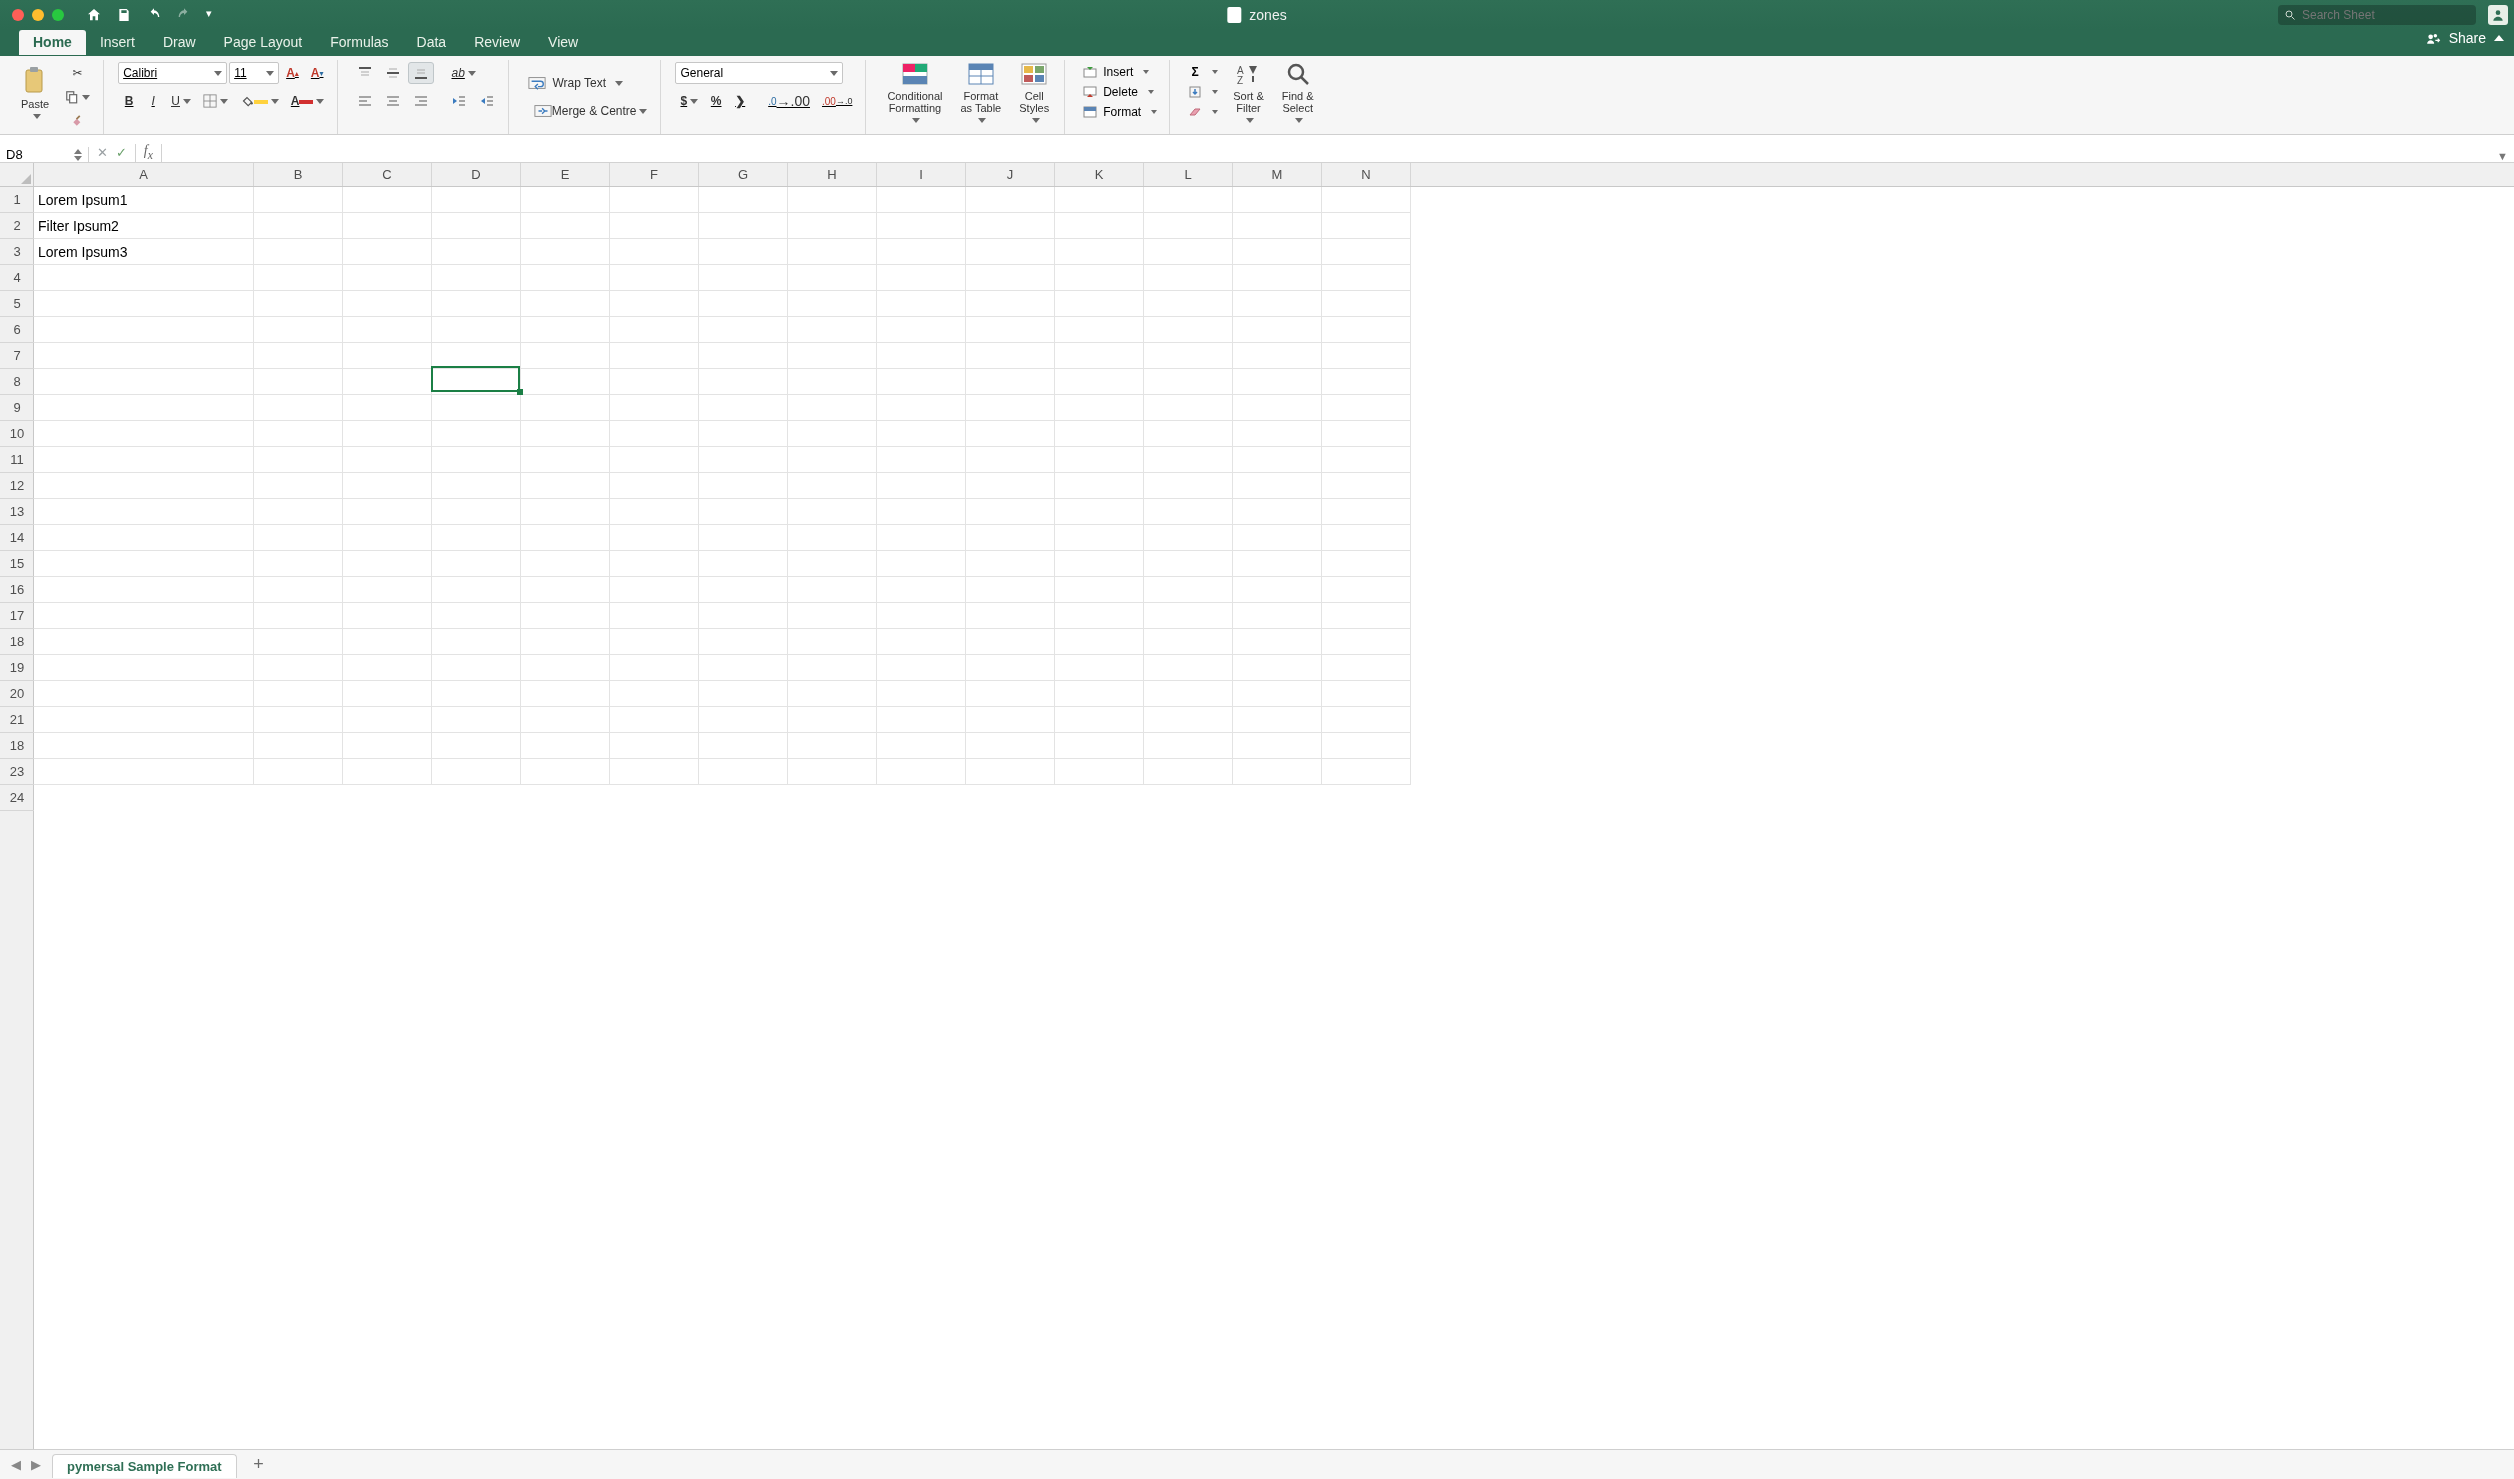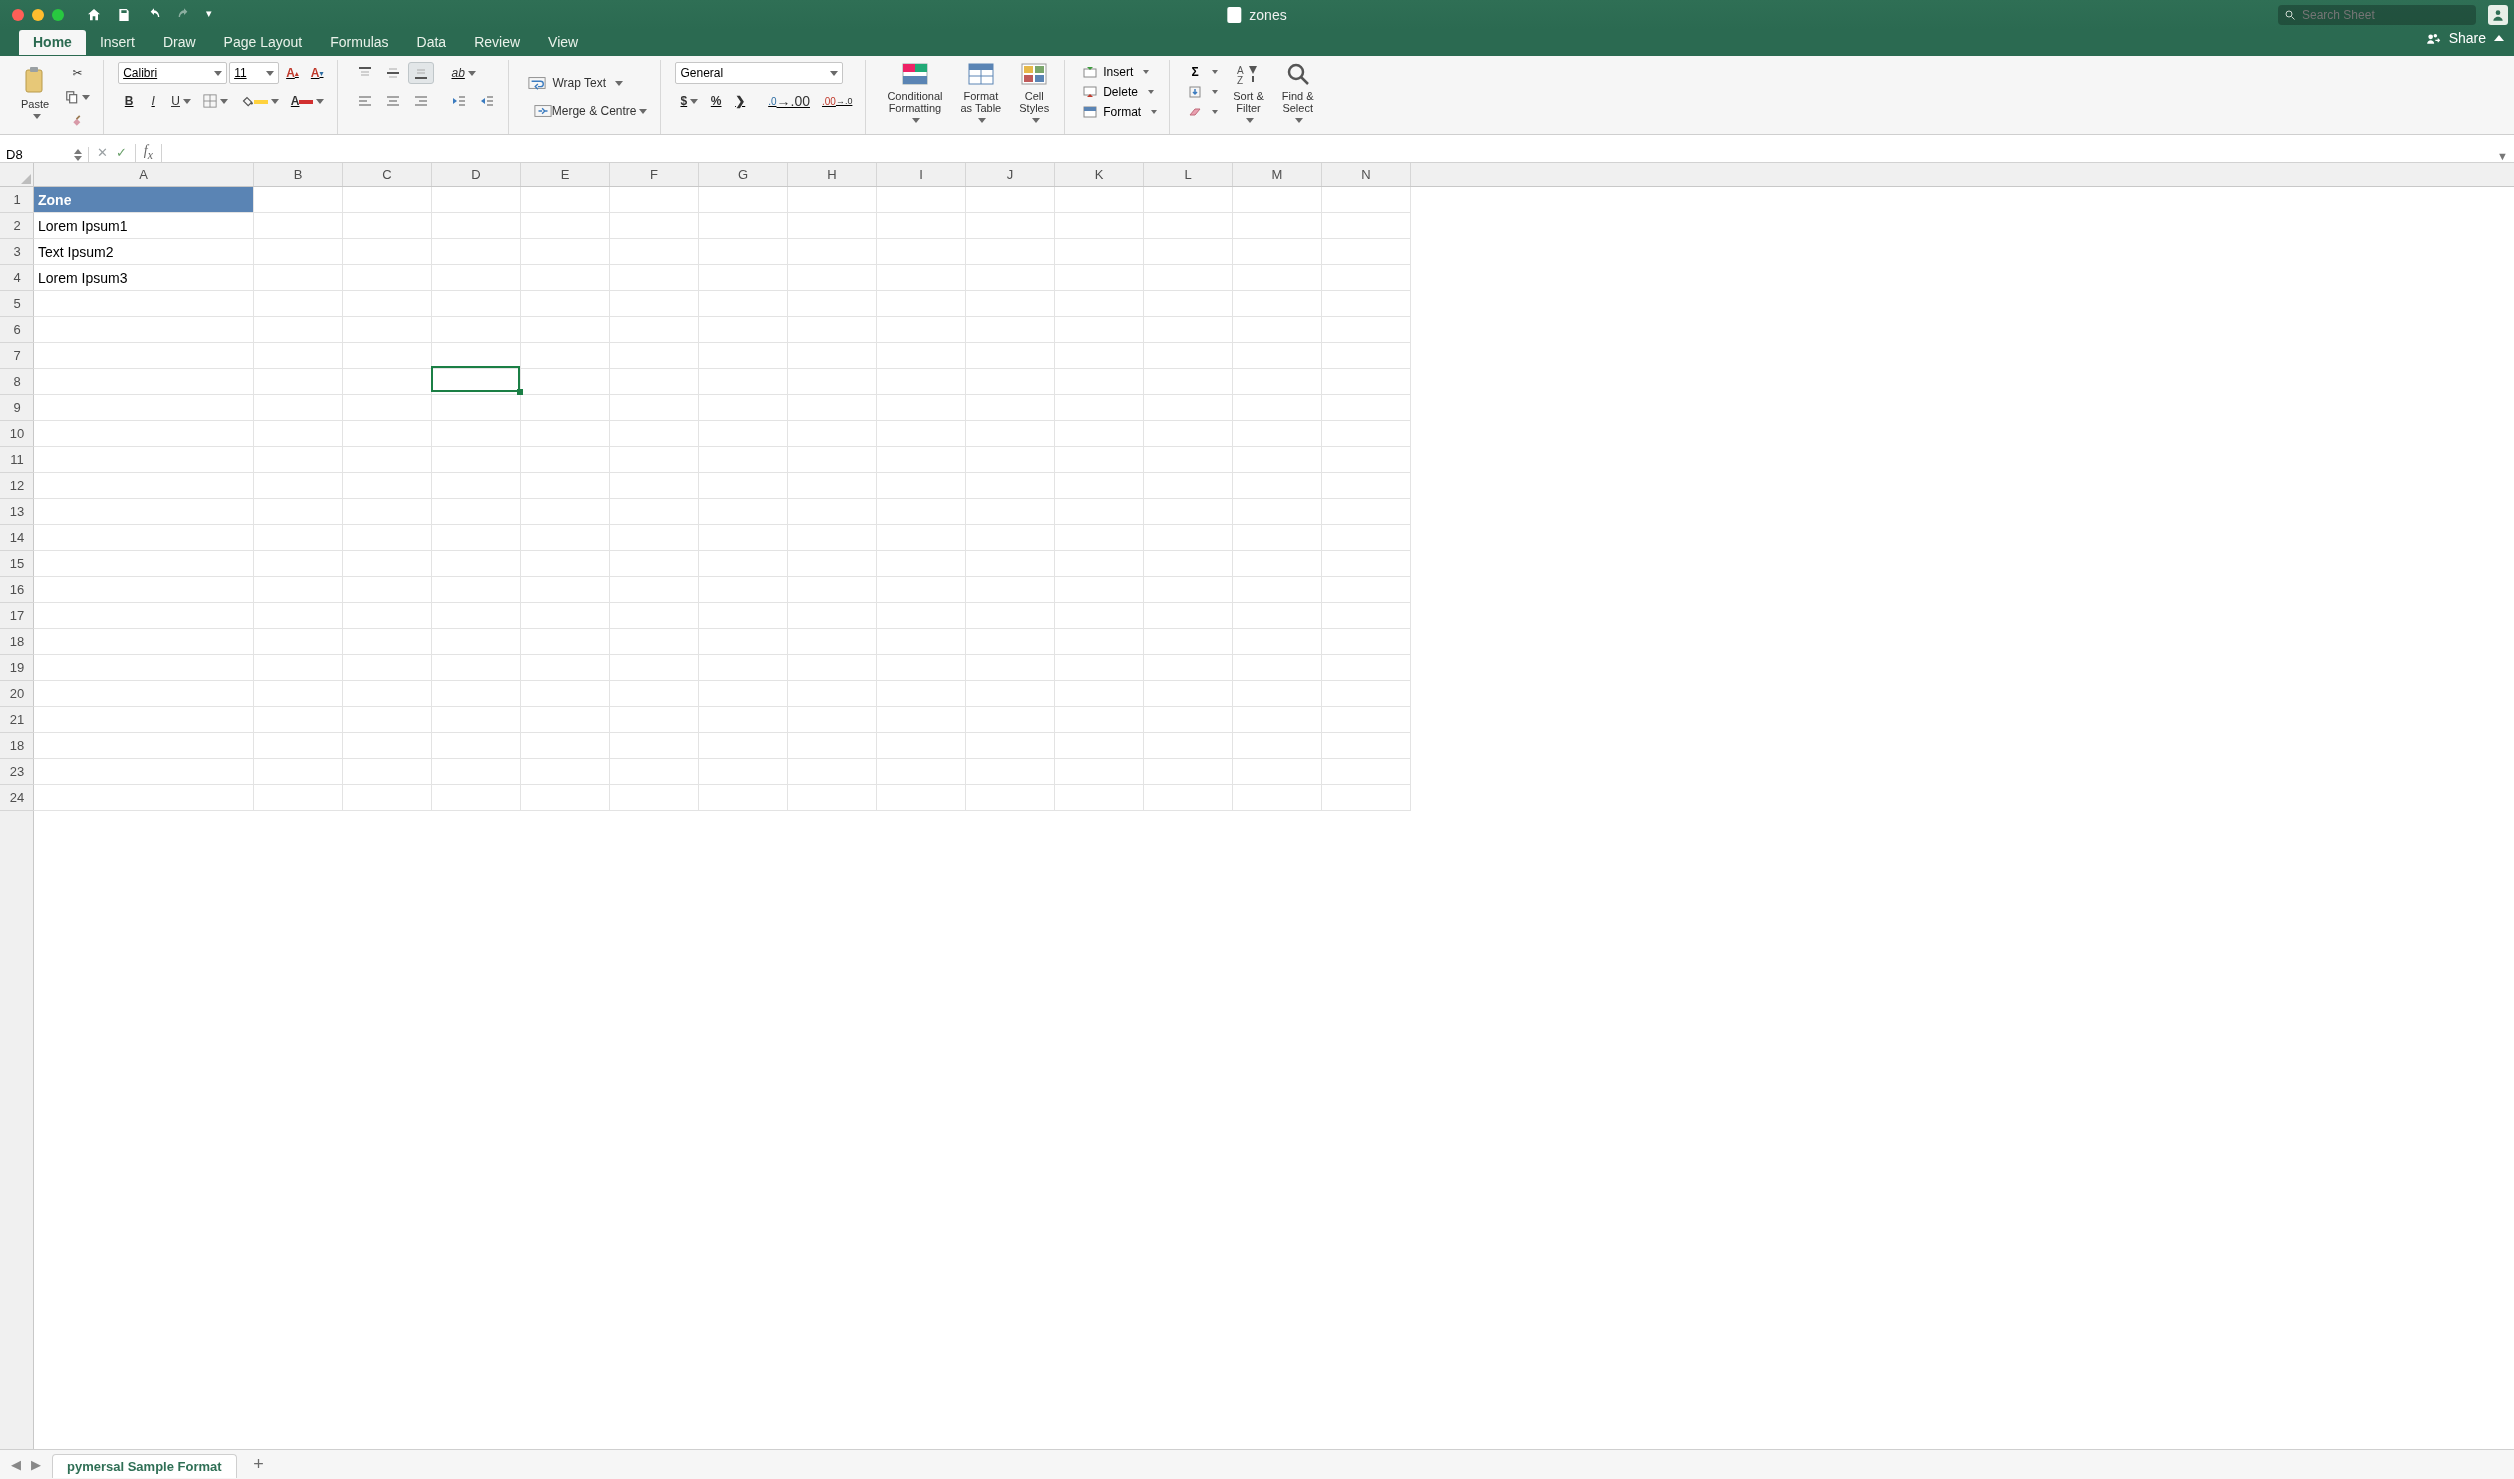--- a/index.html
+++ b/index.html
@@ -583,53 +583,37 @@
         <div class="rh">19</div>
         <div class="rh">20</div>
         <div class="rh">21</div>
         <div class="rh">18</div>
         <div class="rh">23</div>
         <div class="rh">24</div>
       </div>
     <div class="cells-outer">
       <div class="gridlines" id="cells">
           <div class="crow">
-            <div class="cell header" style="width: 220px;">Zone</div>
-            <div class="cell" style="width: 89px;"></div>
-            <div class="cell" style="width: 89px;"></div>
-            <div class="cell" style="width: 89px;"></div>
-            <div class="cell" style="width: 89px;"></div>
-            <div class="cell" style="width: 89px;"></div>
-            <div class="cell" style="width: 89px;"></div>
-            <div class="cell" style="width: 89px;"></div>
-            <div class="cell" style="width: 89px;"></div>
-            <div class="cell" style="width: 89px;"></div>
-            <div class="cell" style="width: 89px;"></div>
-            <div class="cell" style="width: 89px;"></div>
-            <div class="cell" style="width: 89px;"></div>
-            <div class="cell" style="width: 89px;"></div>
-          </div>
-          <div class="crow">
             <div class="cell" style="width: 220px;">Lorem Ipsum1</div>
             <div class="cell" style="width: 89px;"></div>
             <div class="cell" style="width: 89px;"></div>
             <div class="cell" style="width: 89px;"></div>
             <div class="cell" style="width: 89px;"></div>
             <div class="cell" style="width: 89px;"></div>
             <div class="cell" style="width: 89px;"></div>
             <div class="cell" style="width: 89px;"></div>
             <div class="cell" style="width: 89px;"></div>
             <div class="cell" style="width: 89px;"></div>
             <div class="cell" style="width: 89px;"></div>
             <div class="cell" style="width: 89px;"></div>
             <div class="cell" style="width: 89px;"></div>
             <div class="cell" style="width: 89px;"></div>
           </div>
           <div class="crow">
-            <div class="cell" style="width: 220px;">Text Ipsum2</div>
+            <div class="cell" style="width: 220px;">Filter Ipsum2</div>
             <div class="cell" style="width: 89px;"></div>
             <div class="cell" style="width: 89px;"></div>
             <div class="cell" style="width: 89px;"></div>
             <div class="cell" style="width: 89px;"></div>
             <div class="cell" style="width: 89px;"></div>
             <div class="cell" style="width: 89px;"></div>
             <div class="cell" style="width: 89px;"></div>
             <div class="cell" style="width: 89px;"></div>
             <div class="cell" style="width: 89px;"></div>
             <div class="cell" style="width: 89px;"></div>

